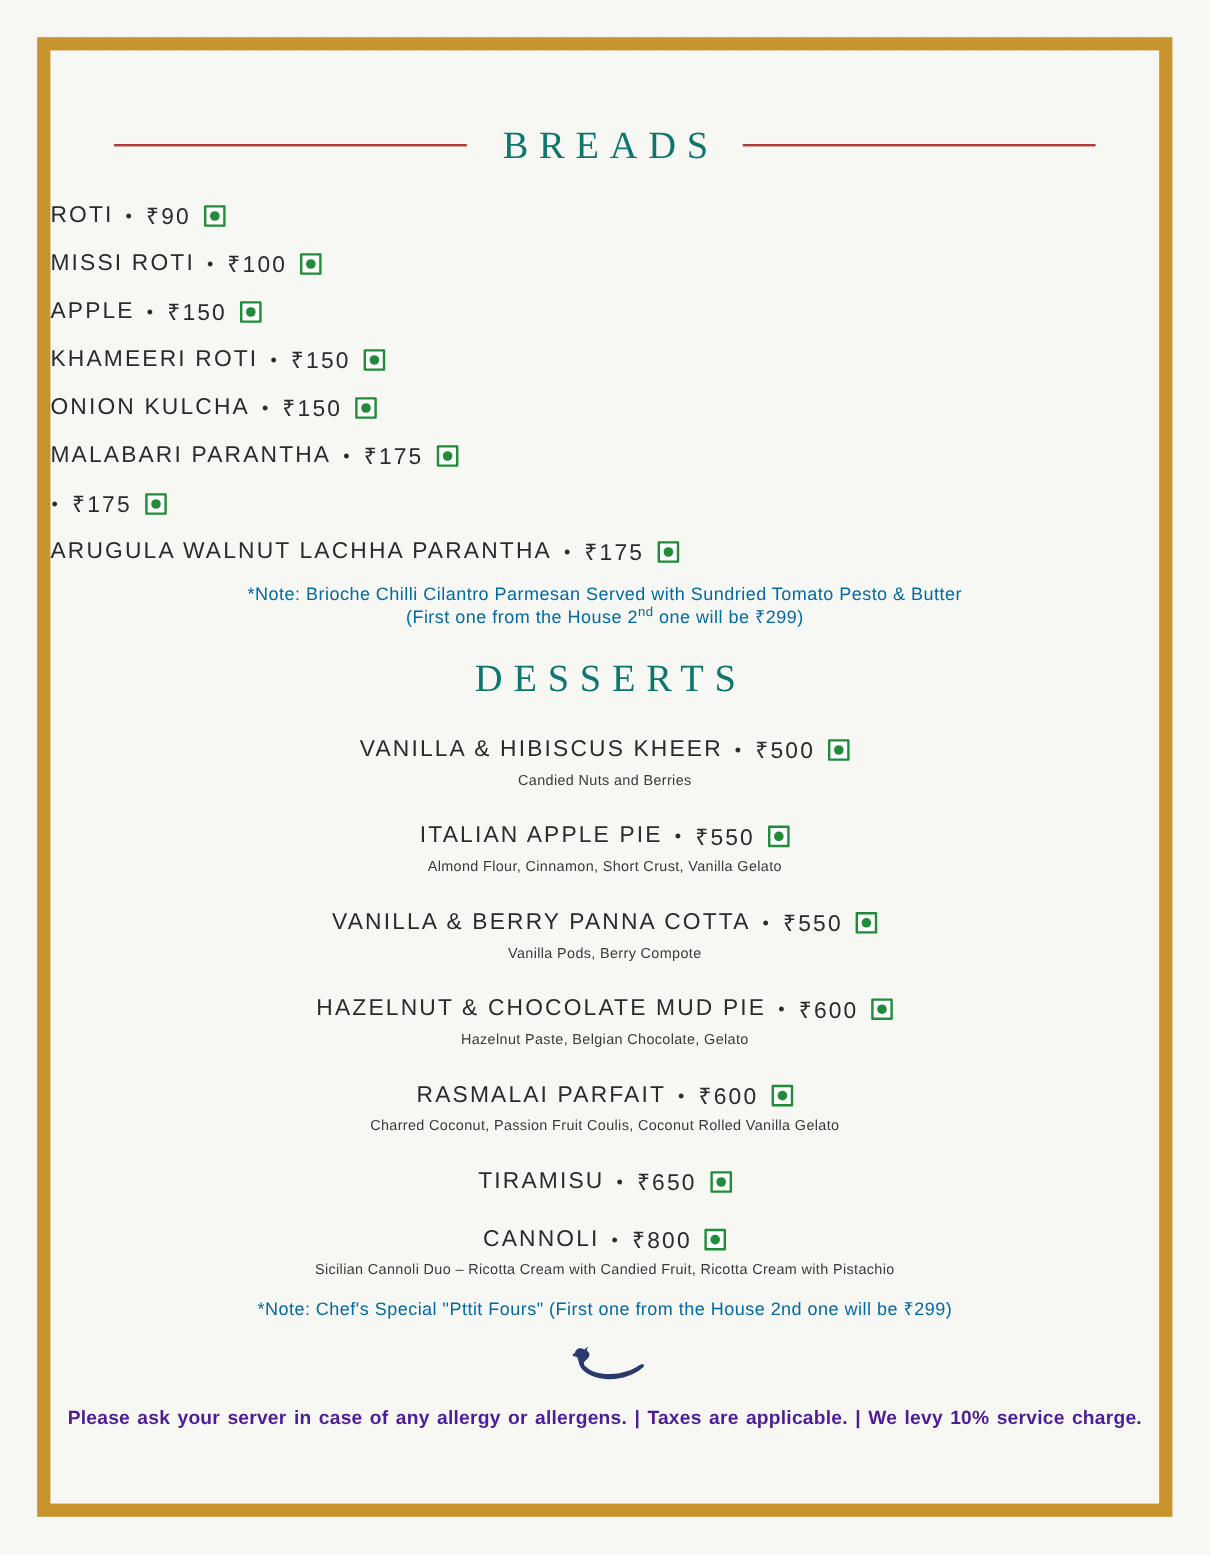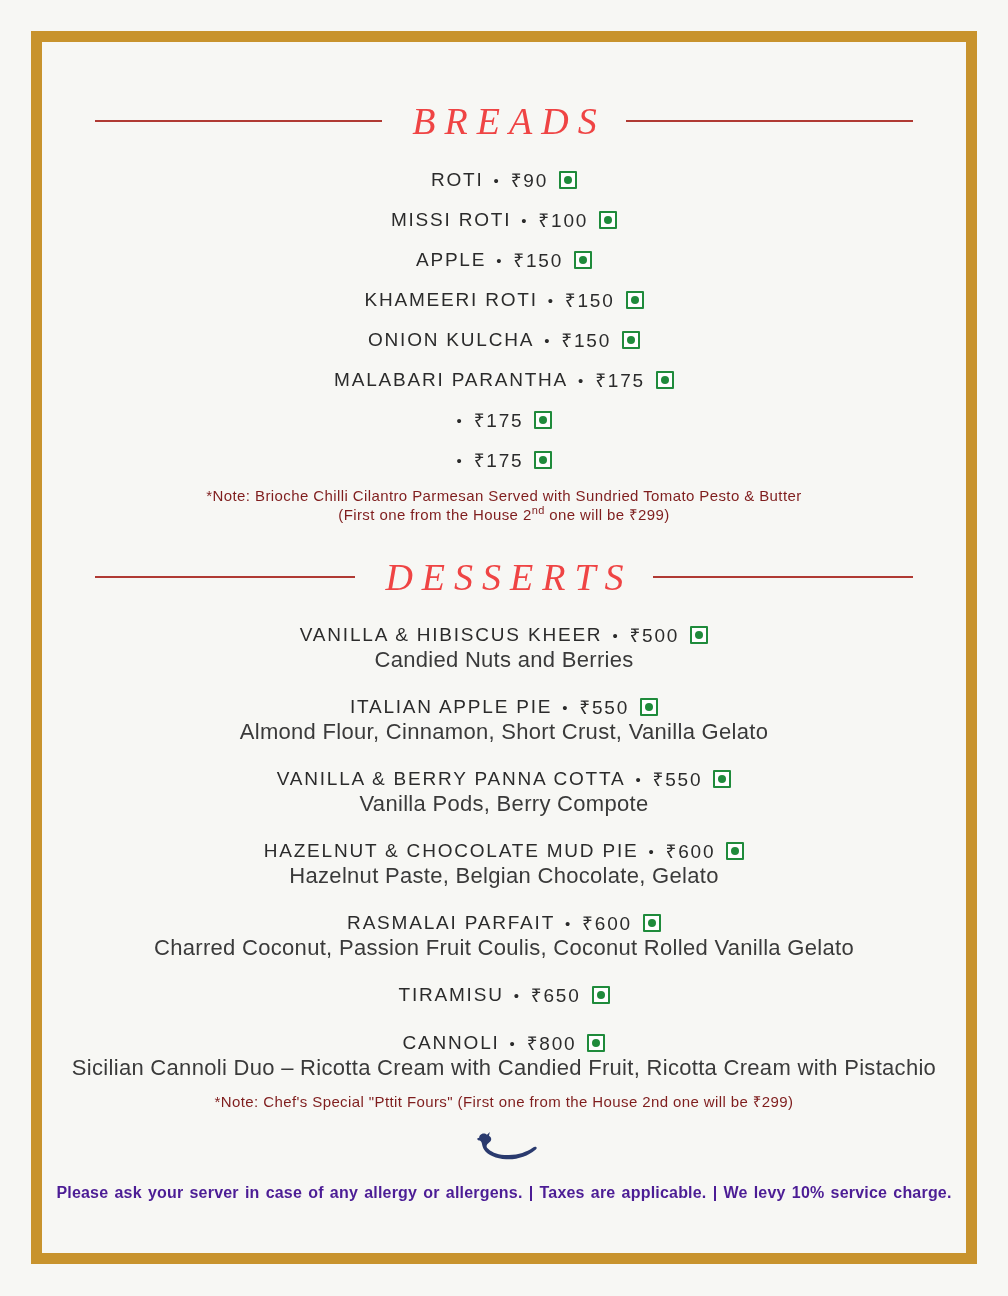--- a/index.html
+++ b/index.html
@@ -15,51 +15,51 @@
     position:absolute;top:31px;left:31px;right:31px;bottom:32px;
     border:11px solid #c8932d;pointer-events:none;
   }
   .content{
     position:absolute;top:42px;left:42px;right:42px;bottom:43px;
     text-align:center;
   }
   .section-header{
     display:flex;align-items:center;width:818px;margin:60px auto 0;
   }
-  .section-header.desserts{margin-top:34px;}
+  .section-header.desserts{margin-top:20px;flex-direction:column;}
   .section-header .rule{flex:1;border-top:2px solid #b03a33;height:0;}
   .section-title{
     font-family:"Liberation Serif", serif;
-    font-size:38px;font-weight:500;color:#ef4444;
-    letter-spacing:9px;margin:0 20px 0 30px;line-height:38px;white-space:nowrap;font-style:italic;
+    font-size:32px;font-weight:500;color:#0f766e;
+    letter-spacing:9px;margin:0 20px 0 30px;line-height:38px;white-space:nowrap;
   }
   .bread-list{margin-top:20px;}
-  .bread-list .item-group{height:40px;display:flex;align-items:center;justify-content:center;}
+  .bread-list .item-group{height:40px;display:flex;align-items:center;justify-content:flex-start;}
   .item-row{
     display:flex;align-items:center;justify-content:center;gap:9px;
     font-size:19px;letter-spacing:1.8px;color:#2b2b2b;white-space:nowrap;
   }
   .item-bullet{font-size:15px;margin:0 1px;color:#2b2b2b;}
   .veg{
     width:14px;height:14px;border:2px solid #1f8b3b;background:#ffffff;
     display:inline-flex;align-items:center;justify-content:center;
     border-radius:1px;margin-left:2px;flex:0 0 auto;
   }
   .veg-dot{width:8px;height:8px;border-radius:50%;background:#1f8b3b;}
   .note{
-    margin-top:6px;font-size:15px;color:#7f1d1d;
+    margin-top:6px;font-size:15px;color:#0369a1;
     letter-spacing:0.4px;line-height:19px;
   }
   .note sup{font-size:11px;line-height:0;}
   .dessert-list{margin-top:26px;}
   .dessert-list .item-group{margin-bottom:22px;}
   .dessert-list .item-group:last-child{margin-bottom:0;}
   .dessert-list .item-row{height:26px;}
   .item-desc{
-    font-size:22px;color:#3a3a3a;line-height:24px;letter-spacing:0.3px;
+    font-size:12px;color:#3a3a3a;line-height:24px;letter-spacing:0.3px;
   }
   .dessert-note{margin-top:12px;}
   .logo-wrap{margin-top:16px;height:44px;display:flex;align-items:center;justify-content:center;}
   .footer-line{
     margin-top:12px;font-weight:bold;font-size:16px;color:#4c1d95;
     letter-spacing:0.2px;word-spacing:1.5px;line-height:20px;white-space:nowrap;
   }
 </style>
 </head>
 <body>
@@ -139,20 +139,21 @@
           <div class="item-row">
             <span class="item-bullet">•</span>
             <span class="item-price">₹175</span>
             <span class="veg">
               <span class="veg-dot"></span>
             </span>
           </div>
         </div>
         <div class="item-group">
           <div class="item-row">
+            <span class="item-name">ARUGULA WALNUT LACHHA PARANTHA</span>
             <span class="item-bullet">•</span>
             <span class="item-price">₹175</span>
             <span class="veg">
               <span class="veg-dot"></span>
             </span>
           </div>
         </div>
       </div>
 
     <div class="note">

